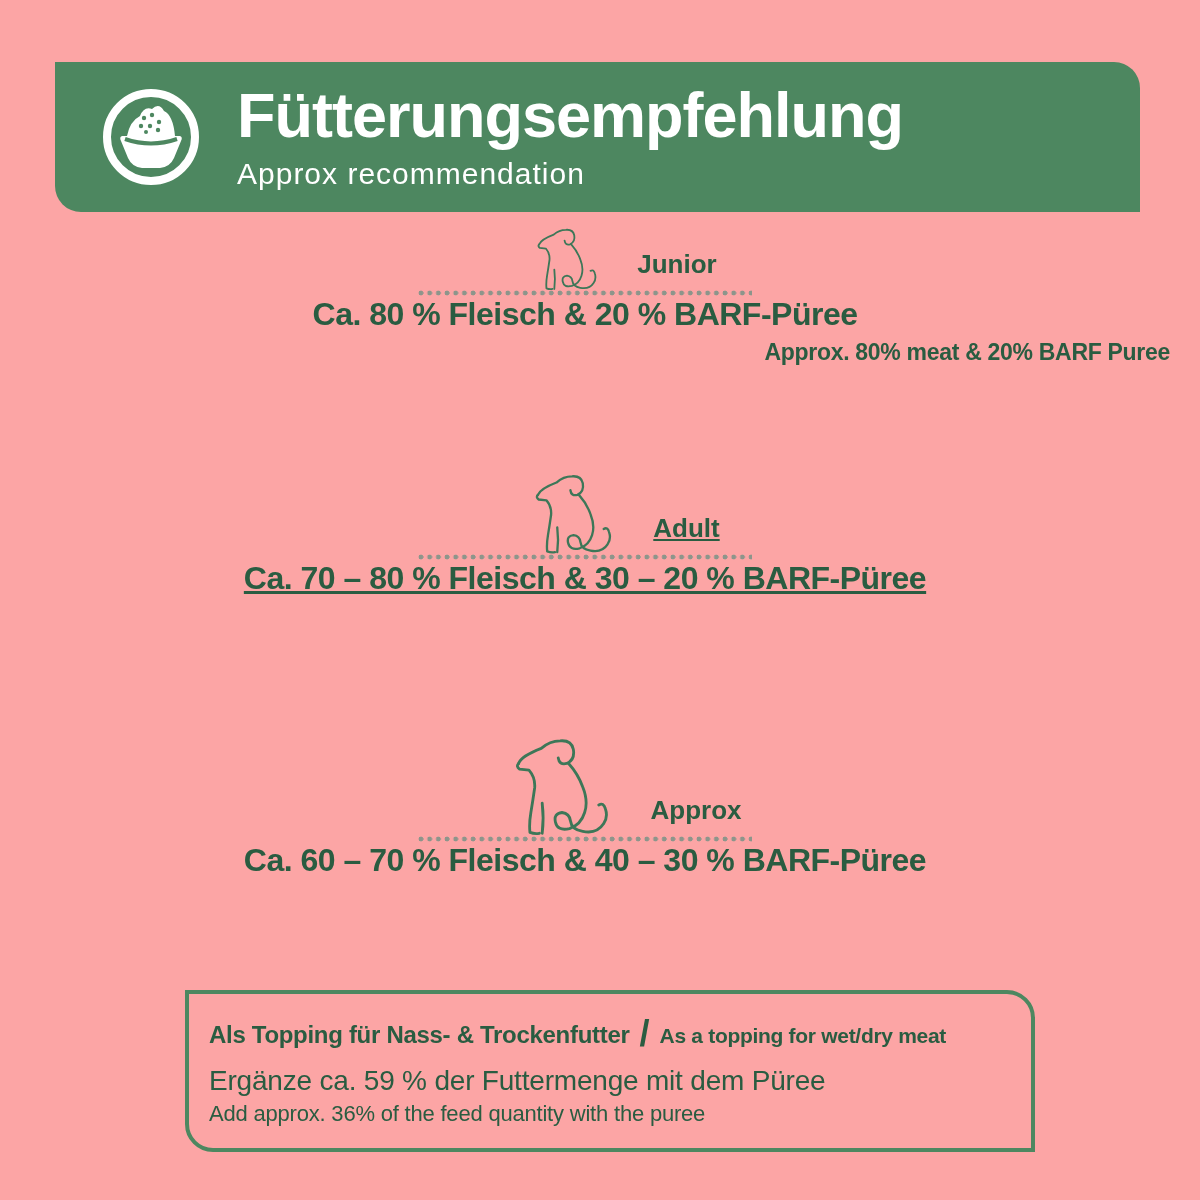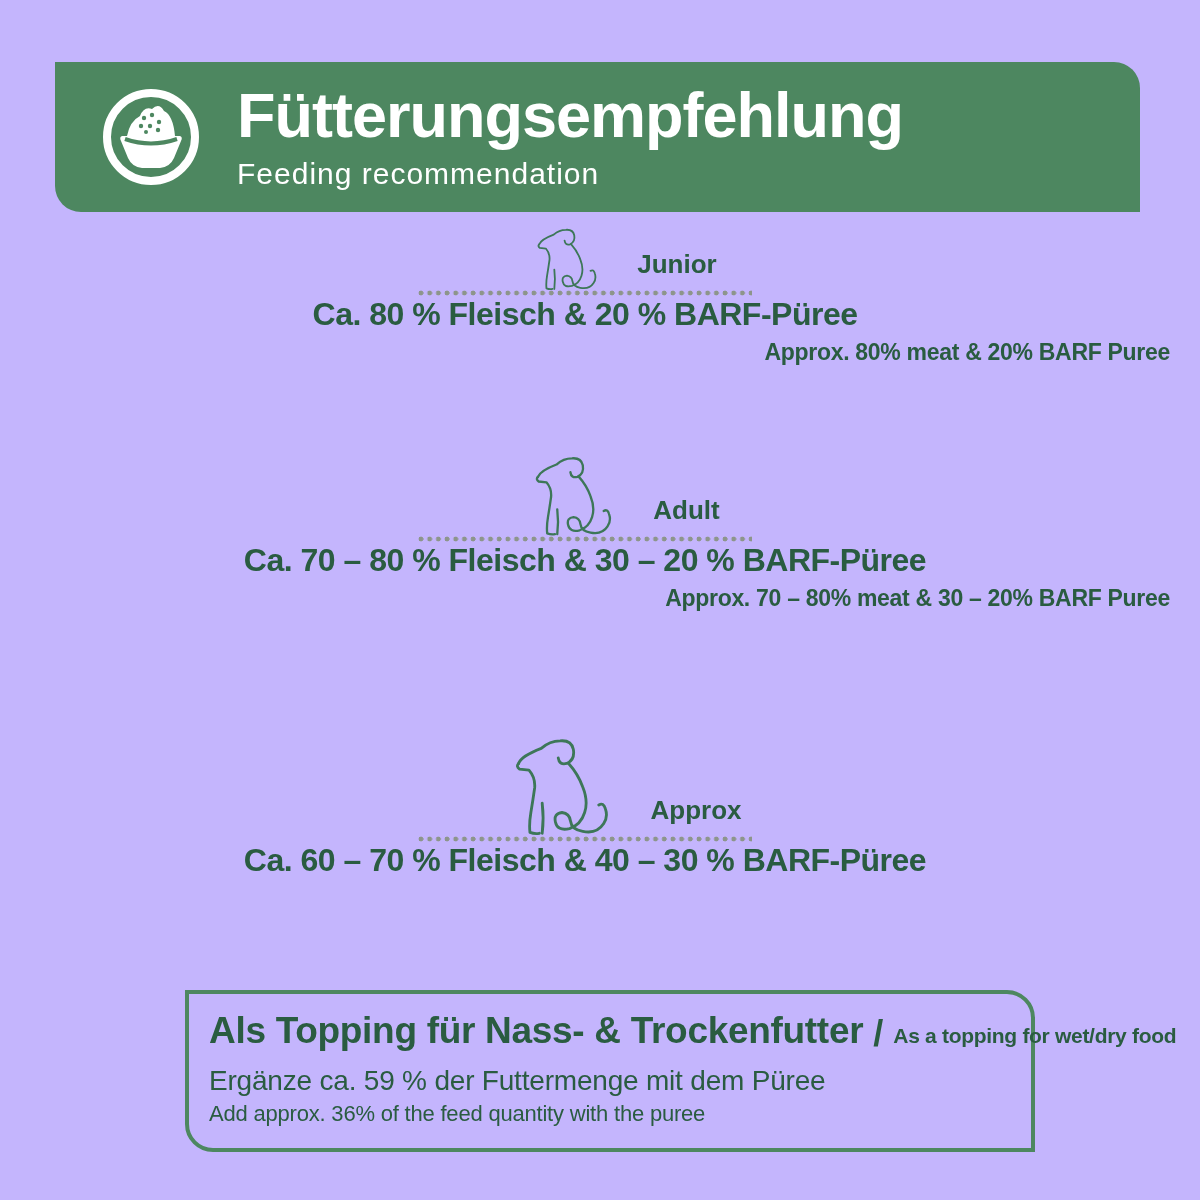--- a/index.html
+++ b/index.html
@@ -1,18 +1,18 @@
 <!DOCTYPE html>
 <html><head>
 <meta charset="utf-8">
 <style>
   html,body { margin:0; padding:0; }
   .page {
     position:relative; width:1200px; height:1200px;
-    background:#c4b5fd; overflow:hidden;
+    background:#fca5a5; overflow:hidden;
     font-family:"Liberation Sans", sans-serif;
     color:#2a5c41;
   }
 
   
   .banner {
     position:absolute; left:55px; top:62px;
     width:1085px; height:150px;
     background:#4d8760;
     border-radius:0 26px 0 26px;
@@ -26,21 +26,21 @@
   }
   .banner-subtitle {
     color:#ffffff; font-size:30px; font-weight:normal;
     letter-spacing:1px; margin-top:9px; white-space:nowrap;
   }
 
   
   .sections { position:absolute; left:0; top:0; width:1170px; height:980px; }
   .section { position:absolute; left:0; width:100%; }
   .section-junior { top:228px; }
-  .section-adult  { top:456px; }
+  .section-adult  { top:474px;text-decoration:underline; }
   .section-senior { top:738px; }
 
   .pet-row {
     display:flex; justify-content:center; align-items:flex-end;
     gap:36px; transform:translateX(40px);
   }
   .pet-label {
     font-weight:bold; font-size:26px; color:#2a5c41;
     padding-bottom:12px; white-space:nowrap;text-align:right;
   }
@@ -66,21 +66,21 @@
   
   .topping-box {
     position:absolute; left:185px; top:990px;
     width:850px; height:162px; box-sizing:border-box;
     border:4px solid #4d8760;
     border-radius:0 28px 0 28px;
     padding:16px 18px 0 20px;
     background:transparent;
   }
   .topping-line1 { display:flex; align-items:baseline; gap:10px; white-space:nowrap; }
-  .topping-title-de { font-size:37px; font-weight:bold; letter-spacing:-0.3px; }
+  .topping-title-de { font-size:24px; font-weight:bold; letter-spacing:-0.3px; }
   .topping-sep { font-size:36px; font-weight:bold; position:relative; top:3px; }
   .topping-title-en { font-size:21px; font-weight:bold; letter-spacing:-0.3px; }
   .topping-body-de { margin-top:13px; font-size:28px; font-weight:normal; letter-spacing:-0.2px; white-space:nowrap; }
   .topping-body-en { margin-top:4px; font-size:22px; font-weight:normal; letter-spacing:-0.2px; white-space:nowrap; }
 
   .svg-defs { position:absolute; width:0; height:0; overflow:hidden; }
 </style>
 </head>
 <body>
 
@@ -121,21 +121,21 @@
 </svg>
 
 <div class="page">
 
   <div class="banner">
     <svg class="banner-icon" viewBox="0 0 104 104">
       <use href="#bowl-shape"></use>
     </svg>
     <div class="banner-text">
       <div class="banner-title">Fütterungsempfehlung</div>
-      <div class="banner-subtitle">Feeding recommendation</div>
+      <div class="banner-subtitle">Approx recommendation</div>
     </div>
   </div>
 
   <div class="sections">
 
     <div class="section section-junior">
       <div class="pet-row">
         <svg class="dog-svg" width="68" height="64" viewBox="0 0 112 106">
           <use href="#dog-shape"></use>
         </svg>
@@ -148,39 +148,38 @@
 
     <div class="section section-adult">
       <div class="pet-row">
         <svg class="dog-svg" width="87" height="82" viewBox="0 0 112 106">
           <use href="#dog-shape"></use>
         </svg>
         <span class="pet-label">Adult</span>
       </div>
       <div class="dots"></div>
       <div class="heading-de">Ca. 70 – 80 % Fleisch &amp; 30 – 20 % BARF-Püree</div>
-      <div class="heading-en">Approx. 70 – 80% meat &amp; 30 – 20% BARF Puree</div>
     </div>
 
     <div class="section section-senior">
       <div class="pet-row">
         <svg class="dog-svg" width="106" height="100" viewBox="0 0 112 106">
           <use href="#dog-shape"></use>
         </svg>
         <span class="pet-label">Approx</span>
       </div>
       <div class="dots"></div>
       <div class="heading-de">Ca. 60 – 70 % Fleisch &amp; 40 – 30 % BARF-Püree</div>
     </div>
 
   </div>
 
   <div class="topping-box">
     <div class="topping-line1">
       <span class="topping-title-de">Als Topping für Nass- &amp; Trockenfutter</span>
       <span class="topping-sep">/</span>
-      <span class="topping-title-en">As a topping for wet/dry food</span>
+      <span class="topping-title-en">As a topping for wet/dry meat</span>
     </div>
     <div class="topping-body-de">Ergänze ca. 59 % der Futtermenge mit dem Püree</div>
     <div class="topping-body-en">Add approx. 36% of the feed quantity with the puree</div>
   </div>
 
 </div>
 
 </body></html>

